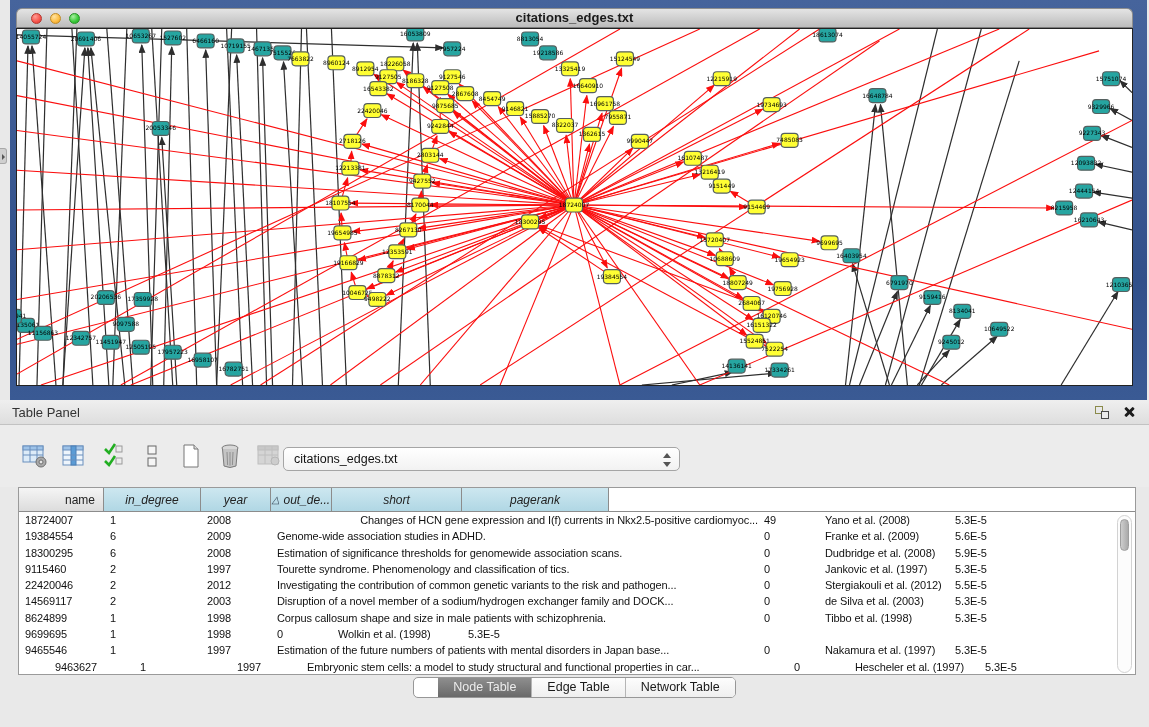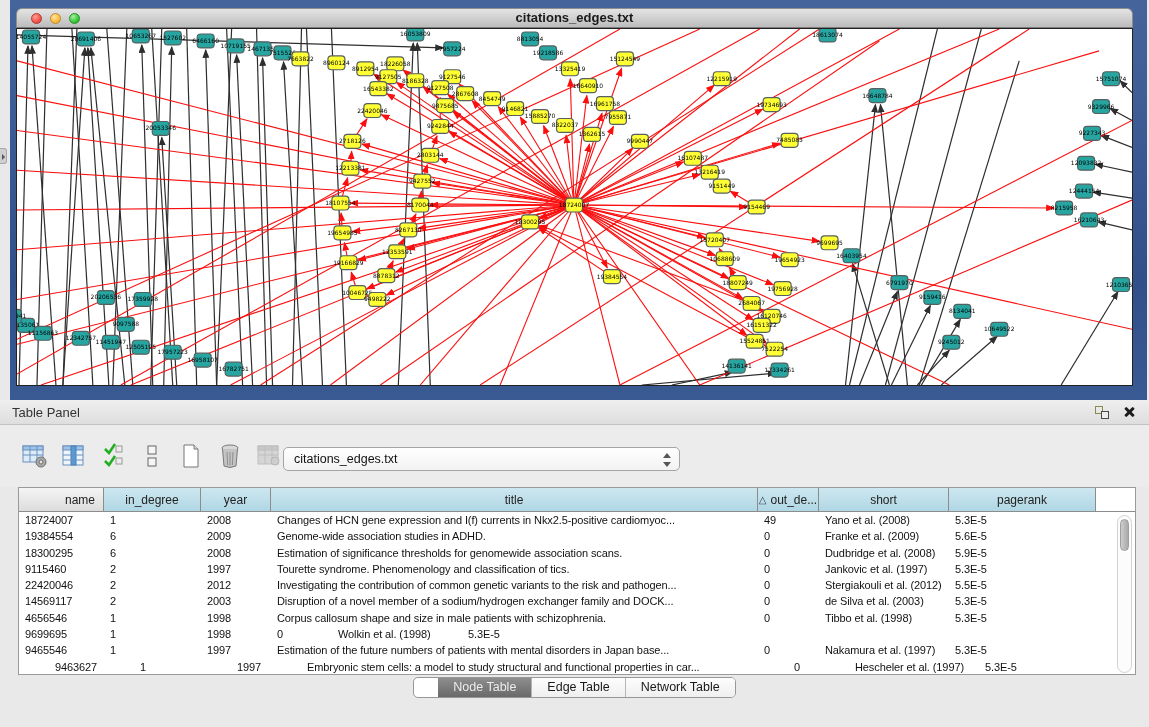--- a/index.html
+++ b/index.html
@@ -56,21 +56,21 @@
   .stepper .dn { position:absolute; left:2px; bottom:1px; width:0; height:0;
     border-left:4px solid transparent; border-right:4px solid transparent; border-top:5px solid #555; }
 
   
   .table-wrap { position:absolute; left:18px; top:487px; width:1118px; height:188px;
     background:#fff; border:1px solid #9a9a9a; overflow:hidden; }
   .thead { display:flex; height:24px; }
   .hcell { height:24px; display:flex; align-items:center; justify-content:center;
     font-size:12px; color:#222; border-right:1px solid #8c8c8c; border-bottom:1px solid #8c8c8c;
     overflow:hidden; white-space:nowrap; flex:none; }
-  .h-blue  { background:linear-gradient(#cde7f0,#b0d7e4); }
+  .h-blue  { background:linear-gradient(#cde7f0,#b0d7e4);font-style:italic; }
   .h-plain { background:linear-gradient(#f5f5f5,#dcdcdc); justify-content:flex-end; padding-right:8px; }
   .h-corner{ border-right:none; background:#fff; flex:1; }
   .sort-ind { font-size:10px; margin-right:4px; color:#345; }
   .tbody { position:absolute; left:0; top:24px; right:20px; bottom:0; overflow:hidden; }
   .trow { display:flex; height:16.3px; line-height:16.3px; }
   .tcell { flex:none; padding-left:6px; font-size:11px; letter-spacing:-0.1px; color:#111;
     white-space:nowrap; overflow:hidden; }
   .vscroll { position:absolute; right:3px; top:27px; width:15px; height:158px;
     background:#fcfcfc; border:1px solid #d2d2d2; border-radius:8px; }
   .vthumb { position:absolute; left:2px; top:3px; width:9px; height:32px; border-radius:5px;
@@ -770,41 +770,38 @@
     <div class="thead" id="tbl-header">
         <div class="hcell h-plain" style="width: 85px;">
           <span>name</span>
         </div>
         <div class="hcell h-blue" style="width: 97px;">
           <span>in_degree</span>
         </div>
         <div class="hcell h-blue" style="width: 70px;">
           <span>year</span>
         </div>
-        <div class="hcell h-blue" style="width: 487px;">
-          <span>title</span>
-        </div>
         <div class="hcell h-blue" style="width: 61px;">
           <span class="sort-ind">△</span>
           <span>out_de...</span>
         </div>
         <div class="hcell h-blue" style="width: 130px;">
           <span>short</span>
         </div>
         <div class="hcell h-blue" style="width: 147px;">
           <span>pagerank</span>
         </div>
         <div class="hcell h-corner"></div>
       </div>
     <div class="tbody" id="tbl-body">
         <div class="trow">
           <div class="tcell" style="width: 85px;">18724007</div>
           <div class="tcell" style="width: 97px;">1</div>
           <div class="tcell" style="width: 70px;">2008</div>
-          <div class="tcell" style="width: 487px;">Changes of HCN gene expression and I(f) currents in Nkx2.5-positive cardiomyoc...</div>
+          <div class="tcell" style="width: 487px; text-align: right;">Changes of HCN gene expression and I(f) currents in Nkx2.5-positive cardiomyoc...</div>
           <div class="tcell" style="width: 61px;">49</div>
           <div class="tcell" style="width: 130px;">Yano et al. (2008)</div>
           <div class="tcell" style="width: 147px;">5.3E-5</div>
         </div>
         <div class="trow">
           <div class="tcell" style="width: 85px;">19384554</div>
           <div class="tcell" style="width: 97px;">6</div>
           <div class="tcell" style="width: 70px;">2009</div>
           <div class="tcell" style="width: 487px;">Genome-wide association studies in ADHD.</div>
           <div class="tcell" style="width: 61px;">0</div>
@@ -841,21 +838,21 @@
         <div class="trow">
           <div class="tcell" style="width: 85px;">14569117</div>
           <div class="tcell" style="width: 97px;">2</div>
           <div class="tcell" style="width: 70px;">2003</div>
           <div class="tcell" style="width: 487px;">Disruption of a novel member of a sodium/hydrogen exchanger family and DOCK...</div>
           <div class="tcell" style="width: 61px;">0</div>
           <div class="tcell" style="width: 130px;">de Silva et al. (2003)</div>
           <div class="tcell" style="width: 147px;">5.3E-5</div>
         </div>
         <div class="trow">
-          <div class="tcell" style="width: 85px;">4656546</div>
+          <div class="tcell" style="width: 85px;">8624899</div>
           <div class="tcell" style="width: 97px;">1</div>
           <div class="tcell" style="width: 70px;">1998</div>
           <div class="tcell" style="width: 487px;">Corpus callosum shape and size in male patients with schizophrenia.</div>
           <div class="tcell" style="width: 61px;">0</div>
           <div class="tcell" style="width: 130px;">Tibbo et al. (1998)</div>
           <div class="tcell" style="width: 147px;">5.3E-5</div>
         </div>
         <div class="trow">
           <div class="tcell" style="width: 85px;">9699695</div>
           <div class="tcell" style="width: 97px;">1</div>

